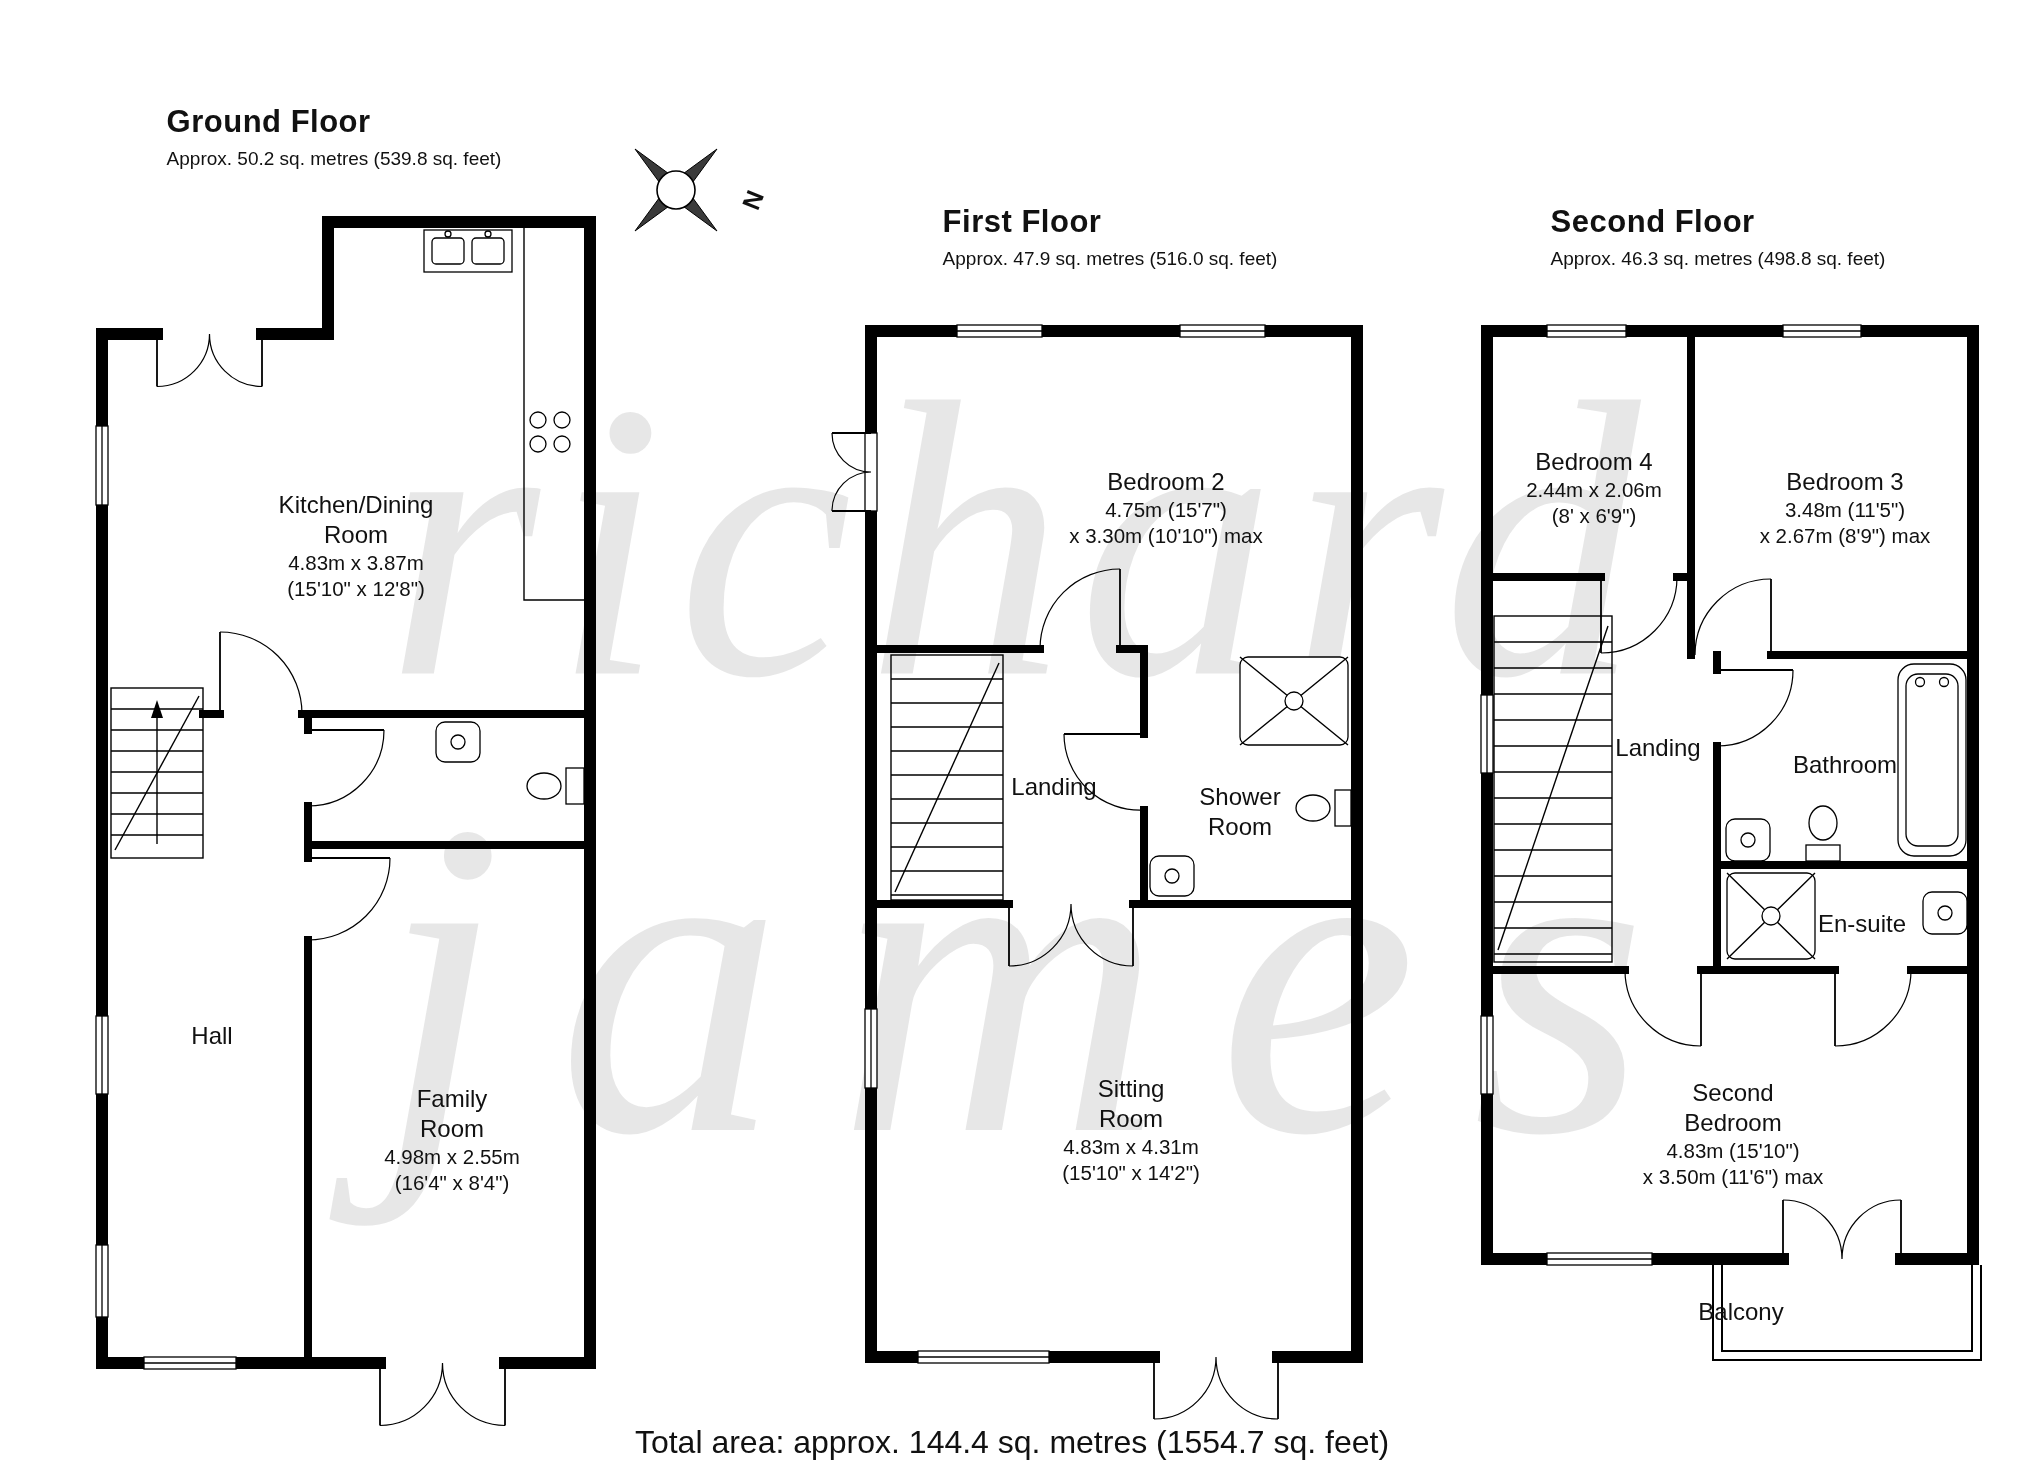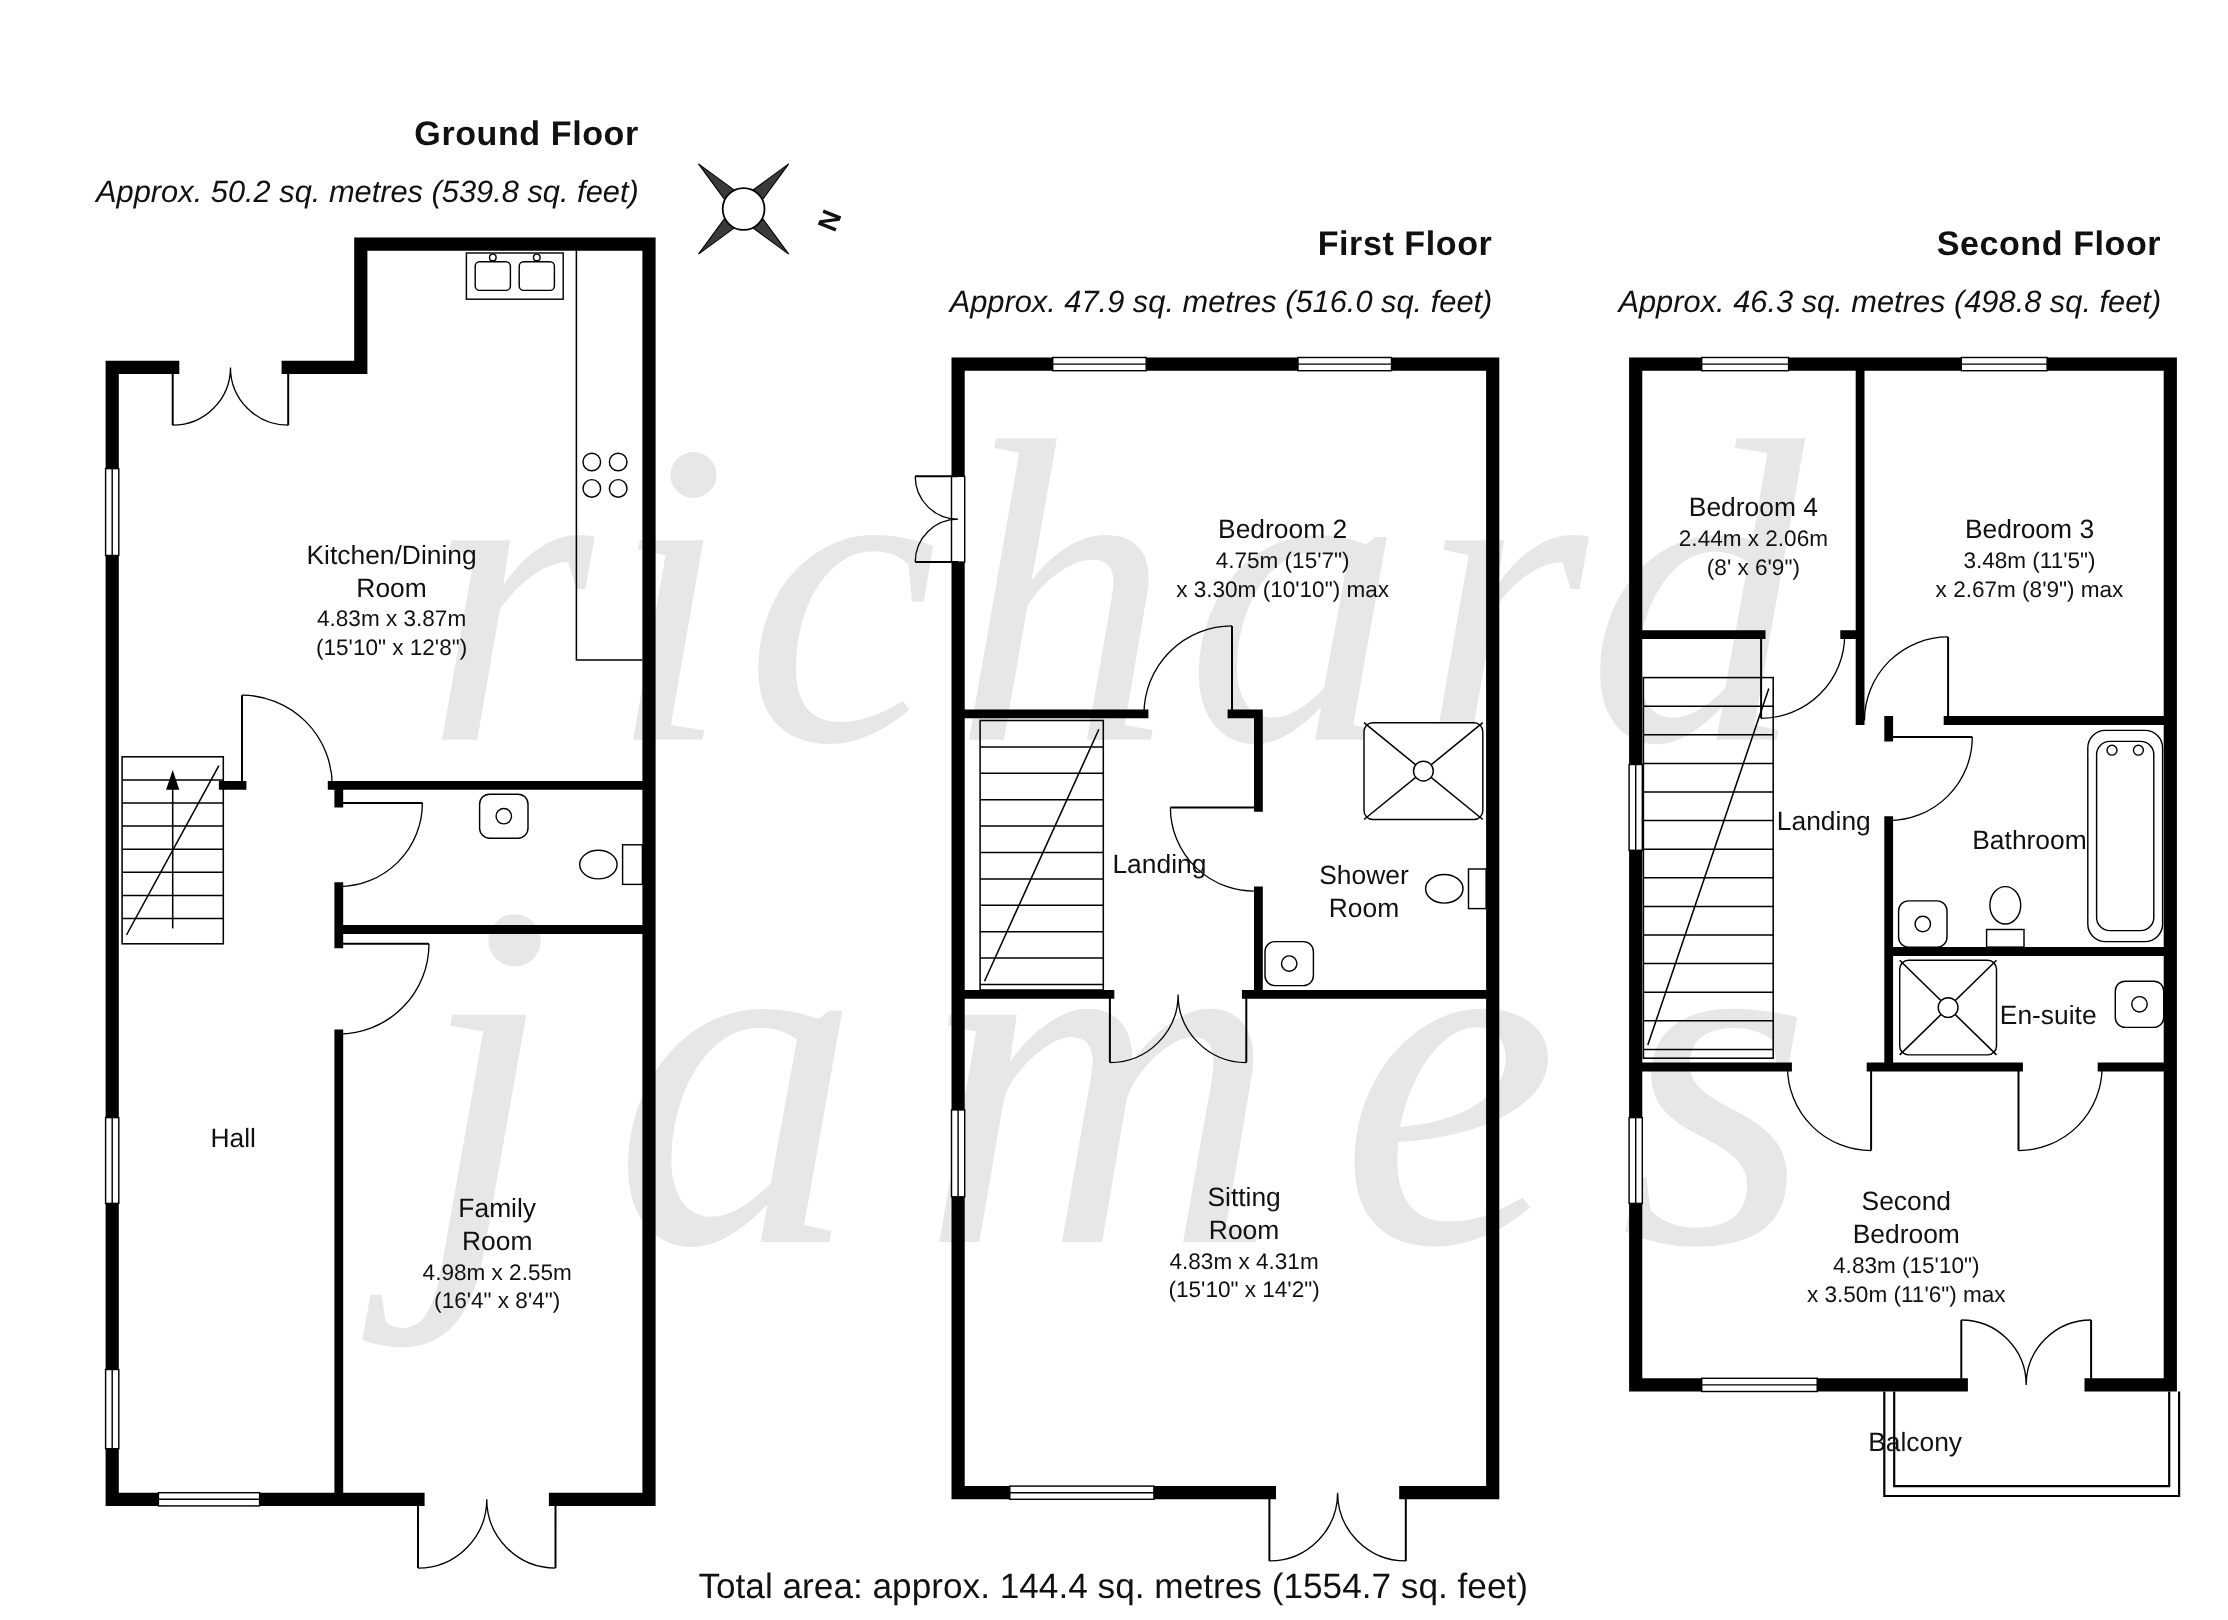--- a/index.html
+++ b/index.html
@@ -7,23 +7,23 @@
   #page{position:relative;width:2025px;height:1473px;background:#fff;overflow:hidden;
         font-family:"Liberation Sans","DejaVu Sans",sans-serif;color:#111;}
   .wm{position:absolute;transform:translate(-50%,-50%);z-index:1;white-space:nowrap;
       font-family:"Liberation Serif","DejaVu Serif",serif;font-style:italic;
       color:#c4c4c4;opacity:.4;line-height:1;}
   #wm1{left:1020px;top:540px;font-size:395px;letter-spacing:14px;text-align:right;}
   #wm2{left:1040px;top:978px;font-size:450px;letter-spacing:55px;}
   #plan-svg{position:absolute;left:0;top:0;z-index:2;}
   .lbl{position:absolute;transform:translate(-50%,-50%);text-align:center;z-index:3;
        white-space:nowrap;line-height:1.25;}
-  .floorhead{position:absolute;transform:translateX(-50%);text-align:right;z-index:3;white-space:nowrap;}
+  .floorhead{position:absolute;transform:translateX(-50%);text-align:left;z-index:3;white-space:nowrap;}
   .ft{font-size:31px;font-weight:bold;letter-spacing:.5px;}
-  .fs{font-size:28px;margin-top:19px;font-style:italic;}
+  .fs{font-size:19px;margin-top:8px;}
   .rn{font-size:24px;}
   .rd{font-size:20.5px;}
   .total{font-size:32px;}
   .nlabel{transform:translate(-50%,-50%) rotate(112deg);font-size:25px;font-weight:bold;}
   
   .wall-outer{stroke:#000;stroke-width:12;fill:none;stroke-linecap:square;}
   .wall-inner{stroke:#000;stroke-width:8;fill:none;stroke-linecap:square;}
   .thin{stroke:#000;stroke-width:1.4;fill:none;}
   .rail{stroke:#000;stroke-width:2;fill:none;}
   .leaf{stroke:#000;stroke-width:1.8;fill:none;}

